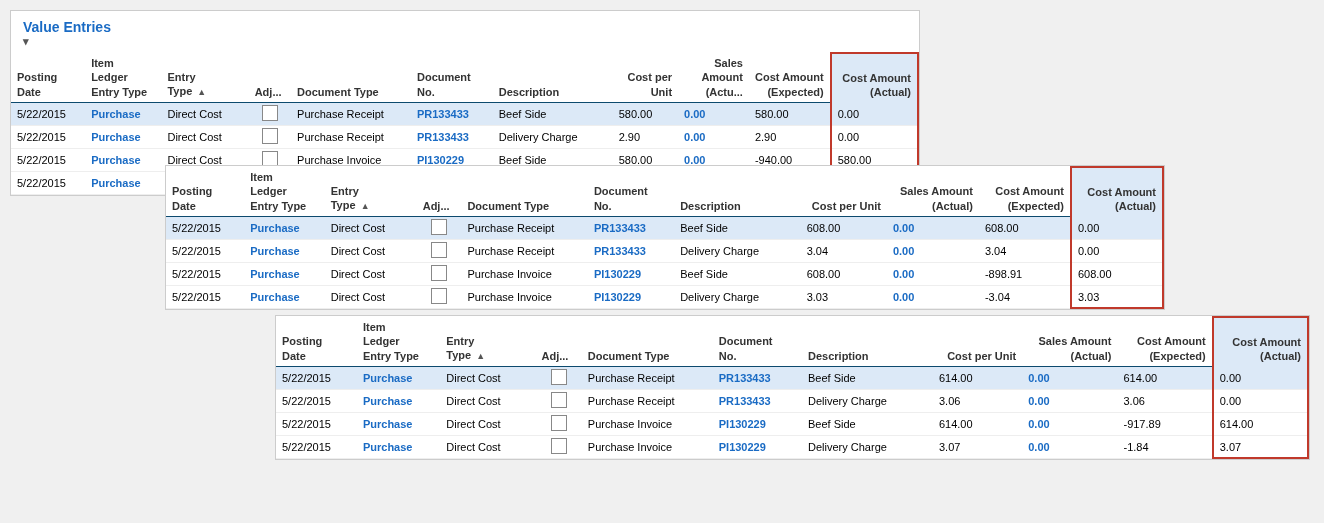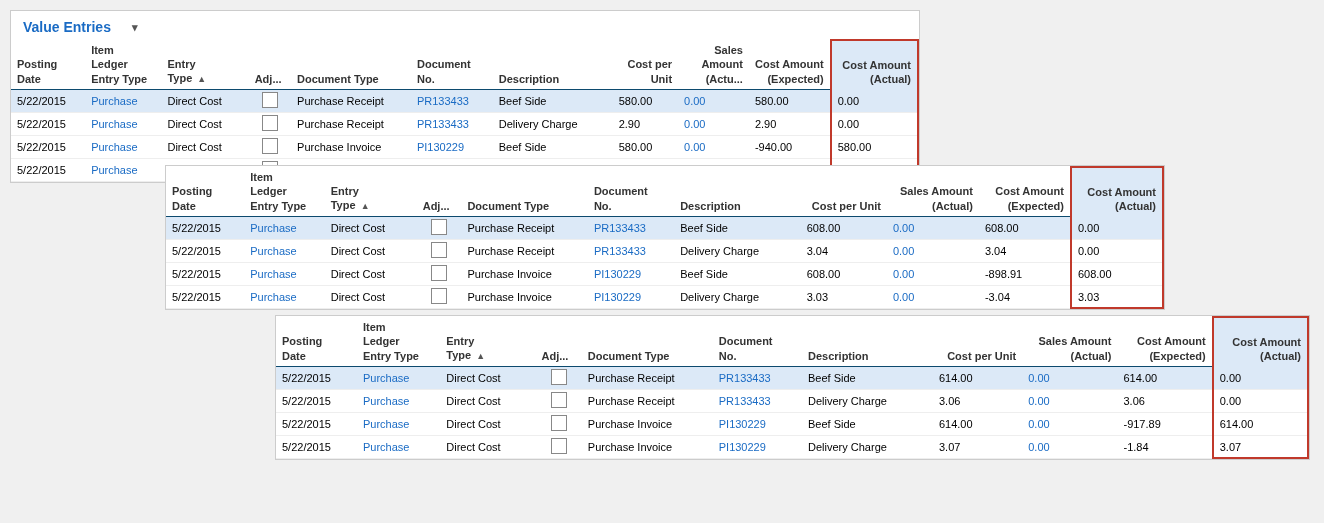--- a/index.html
+++ b/index.html
@@ -13,22 +13,22 @@
     }
 
     .panel-title {
       background: white;
       padding: 8px 12px 4px 12px;
       font-size: 13px;
       font-weight: 600;
       color: #1a6bc4;
       border-bottom: none;
       display: flex;
-      align-items: center;
-      gap: 21px;
+      gap: 0;
+      flex-direction: column;
     }
 
     table {
       width: 100%;
       border-collapse: collapse;
       font-size: 11px;
     }
 
     th {
       text-align: right;
@@ -58,20 +58,21 @@
       background-color: #dce9f7;
     }
 
     tr.row-normal td {
       background-color: white;
     }
 
     .link-blue {
       color: #1a6bc4;
       text-decoration: none;
+      font-weight: bold;
     }
 
     .highlighted-col {
       background-color: #dce9f7 !important;
     }
 
     .checkbox-cell {
       width: 16px;
       height: 16px;
       border: 1px solid #888;

